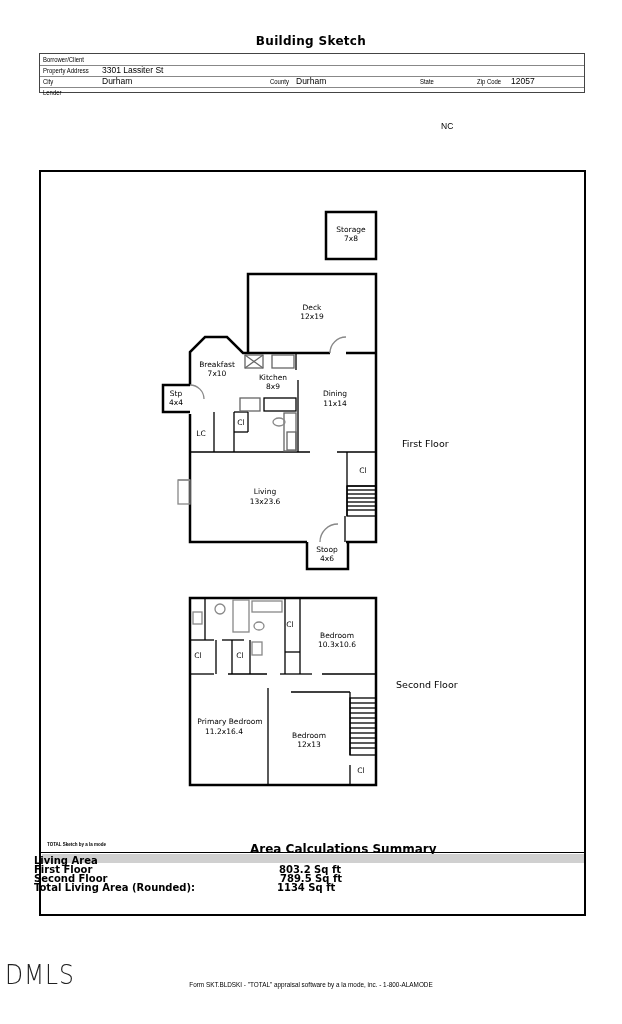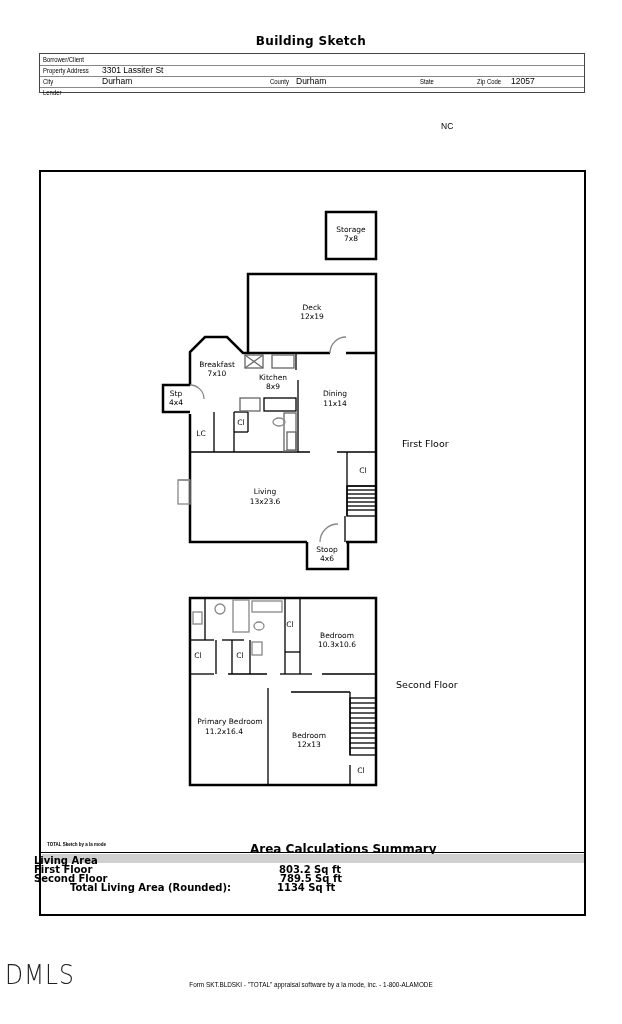--- a/index.html
+++ b/index.html
@@ -187,17 +187,17 @@
 
 <div class="summary-small">TOTAL Sketch by a la mode</div>
 <div class="summary-title">Area Calculations Summary</div>
 <div class="sum-rule"></div>
 <div class="sum-band"></div>
 <div class="sum-row" style="top:855px;">Living Area</div>
 <div class="sum-row" style="top:864px;">First Floor</div>
 <div class="sum-val" style="left:279px;top:864px;">803.2 Sq ft</div>
 <div class="sum-row" style="top:873px;">Second Floor</div>
 <div class="sum-val" style="left:280px;top:873px;">789.5 Sq ft</div>
-<div class="sum-row" style="top:882px;margin-left:36px;">Total Living Area (Rounded):</div>
+<div class="sum-row" style="top:882px;">Total Living Area (Rounded):</div>
 <div class="sum-val" style="left:277px;top:882px;">1134 Sq ft</div>
 
 <div class="dmls">DMLS</div>
 <div class="footer">Form SKT.BLDSKI - "TOTAL" appraisal software by a la mode, inc. - 1-800-ALAMODE</div>
 
 </body></html>

